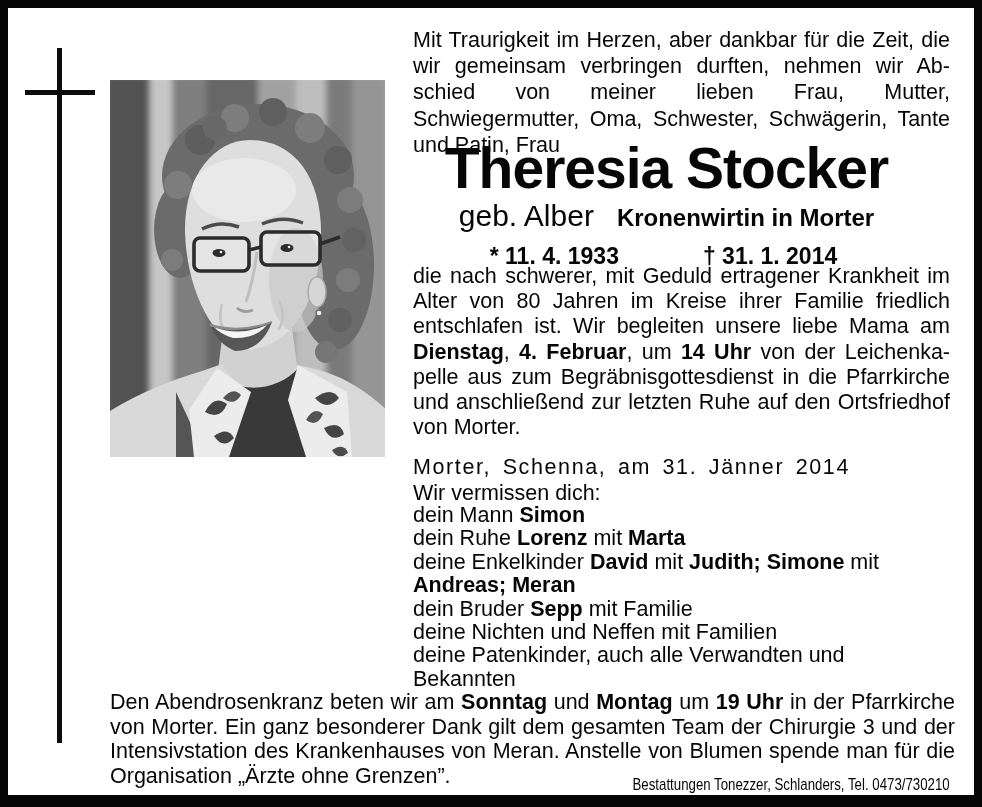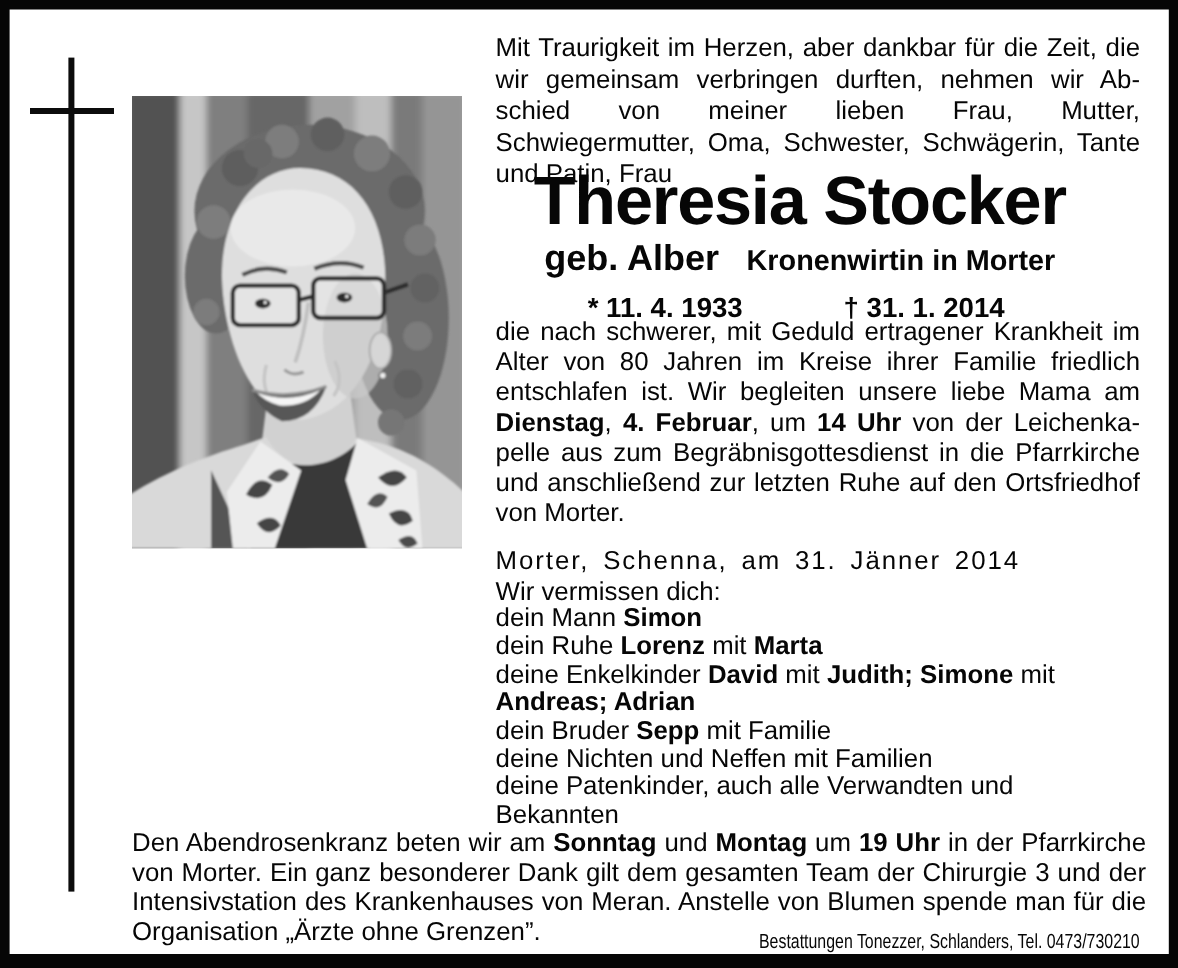--- a/index.html
+++ b/index.html
@@ -12,21 +12,21 @@
   
   .photo{position:absolute;left:102px;top:72px;width:275px;height:377px;overflow:hidden;
          filter:grayscale(1) contrast(1.03);}
   .photo svg{display:block;width:100%;height:100%;}
   
   .blk{position:absolute;left:405px;width:537px;}
   .intro{top:19px;font-size:21.5px;line-height:26.2px;text-align:justify;hyphens:manual;}
   .name-line{top:127px;font-size:57px;font-weight:700;letter-spacing:-1px;text-align:center;
              padding-right:30px;box-sizing:border-box;white-space:nowrap;}
   .geb-line{top:191px;text-align:center;padding-right:30px;box-sizing:border-box;white-space:nowrap;}
-  .geb-name{font-size:30px;font-weight:700;}
+  .geb-name{font-size:30px;font-weight:400;}
   .geb-role{font-size:24px;font-weight:700;margin-left:23px;}
   .dates{top:235px;display:flex;justify-content:center;gap:84px;padding-right:36px;
          box-sizing:border-box;font-size:23px;font-weight:700;}
   .para2{top:256px;font-size:21.5px;line-height:25.2px;text-align:justify;hyphens:manual;}
   .place-date{top:447px;font-size:21.5px;letter-spacing:1.6px;word-spacing:4px;white-space:nowrap;}
   .missing{top:473px;font-size:21.5px;}
   .family{top:496px;font-size:21.5px;line-height:23.4px;}
   
   .poem{position:absolute;left:99px;top:510px;font-size:21px;line-height:28.4px;white-space:pre;}
   
@@ -155,21 +155,21 @@
 
   <div class="blk para2"><span>die nach schwerer, mit Geduld ertragener Krankheit im Alter von 80 Jahren im Kreise ihrer Familie friedlich entschlafen ist. Wir begleiten unsere liebe Mama am </span><span class="b">Dienstag</span><span>, </span><span class="b">4. Februar</span><span>, um </span><span class="b">14 Uhr</span><span> von der Leichenka­pelle aus zum Begräbnisgottesdienst in die Pfarrkirche und anschließend zur letzten Ruhe auf den Ortsfriedhof von Morter.</span></div>
 
   <div class="blk place-date">Morter, Schenna, am 31. Jänner 2014</div>
 
   <div class="blk missing">Wir vermissen dich:</div>
 
   <div class="blk family">
       <div><span>dein Mann </span><span class="b">Simon</span></div>
       <div><span>dein Ruhe </span><span class="b">Lorenz</span><span> mit </span><span class="b">Marta</span></div>
-      <div><span>deine Enkelkinder </span><span class="b">David</span><span> mit </span><span class="b">Judith</span><span class="b">; </span><span class="b">Simone</span><span> mit </span><span class="b">Andreas</span><span class="b">; </span><span class="b">Adrian</span></div>
+      <div><span>deine Enkelkinder </span><span class="b">David</span><span> mit </span><span class="b">Judith</span><span class="b">; </span><span class="b">Simone</span><span> mit </span><span class="b">Andreas</span><span class="b">; </span><span class="b">Meran</span></div>
       <div><span>dein Bruder </span><span class="b">Sepp</span><span> mit Familie</span></div>
       <div><span>deine Nichten und Neffen mit Familien</span></div>
       <div><span>deine Patenkinder, auch alle Verwandten und Bekannten</span></div>
     </div>
 
   <div class="closing"><span>Den Abendrosenkranz beten wir am </span><span class="b">Sonntag</span><span> und </span><span class="b">Montag</span><span> um </span><span class="b">19 Uhr</span><span> in der Pfarrkirche von Morter. Ein ganz besonderer Dank gilt dem gesamten Team der Chirurgie 3 und der Intensivstation des Krankenhauses von Meran. Anstelle von Blumen spende man für die Organisation „Ärzte ohne Grenzen”.</span></div>
 
   <div class="funeral">
     <span>Bestattungen Tonezzer, Schlanders, Tel. 0473/730210</span>
   </div>

